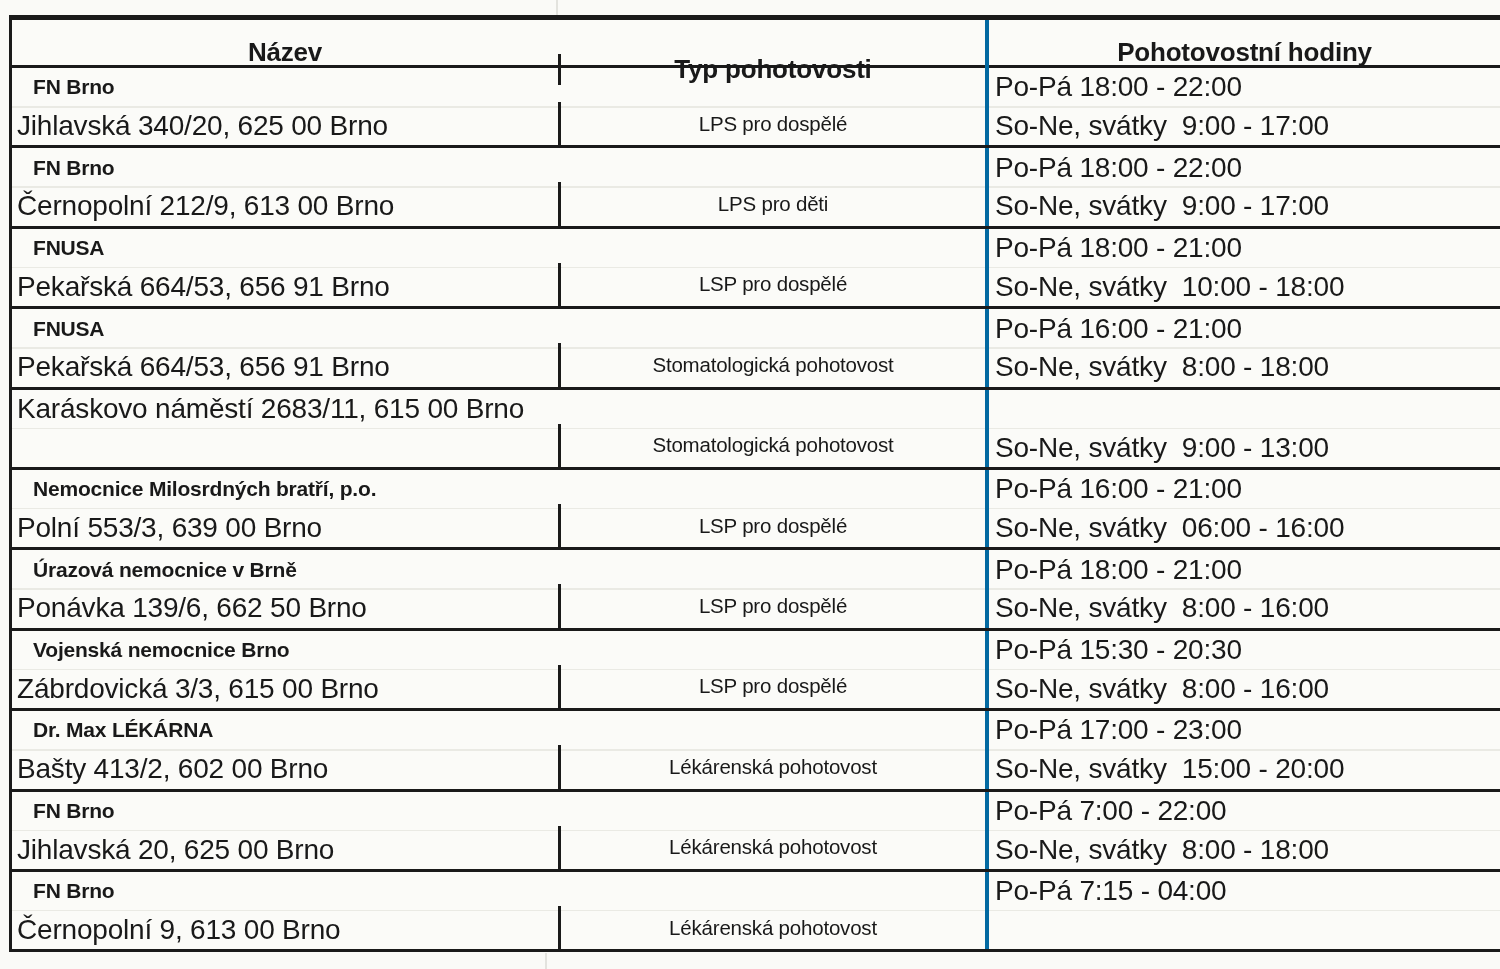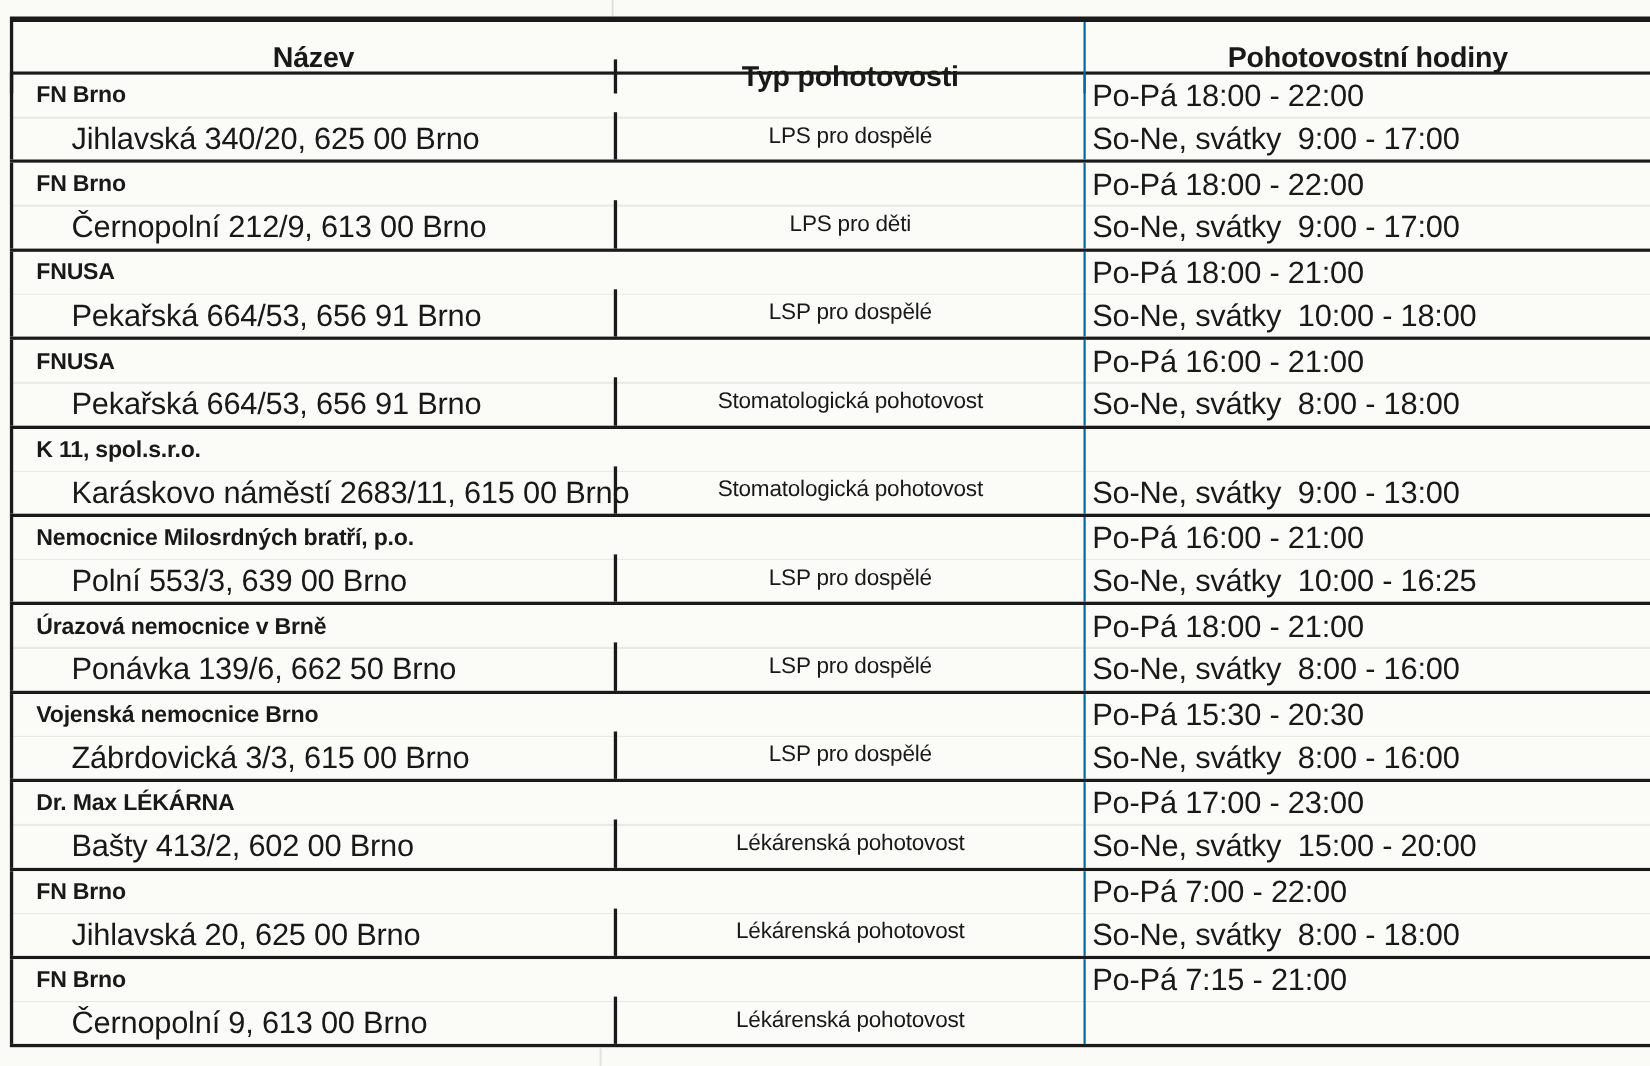--- a/index.html
+++ b/index.html
@@ -56,21 +56,21 @@
     background: #eaeae4;
     pointer-events: none;
   }
   .cell {
     box-sizing: border-box;
     position: relative;
     z-index: 1;
   }
   .c-name  { border-left: 3px solid #1a1a1a; }
   .c-type  { border-left: 3px solid #1a1a1a; margin-top: 34px; }
-  .c-hours { border-left: 2px solid #0369a1; }
+  .c-hours { border-left: 4px solid #0369a1; }
 
   .header-cell {
     display: flex;
     align-items: center;
     justify-content: center;
     font-weight: 700;
     font-size: 26px;
     letter-spacing: -0.2px;
     white-space: pre;
   }
@@ -82,21 +82,20 @@
     font-size: 28px;
     letter-spacing: -0.2px;
   }
   .name-line {
     font-weight: 700;
     padding-left: 21px;
     font-size: 21px;
   }
   .addr-line {
     padding-left: 5px;
-    margin-left: 48px;
   }
   .type-cell {
     display: flex;
     align-items: center;
     justify-content: center;
     height: 100%;
     font-size: 20.5px;
     letter-spacing: -0.2px;
     white-space: pre;
   }
@@ -170,21 +169,20 @@
       <div class="type-cell">Stomatologická pohotovost</div>
     </div>
     <div class="cell c-hours">
       <div class="half hours-line">Po-Pá 16:00 - 21:00</div>
       <div class="half hours-line">So-Ne, svátky  8:00 - 18:00</div>
     </div>
   </div>
 
   <div class="trow data-row">
     <div class="cell c-name">
-      <div class="half name-line">K 11, spol.s.r.o.</div>
       <div class="half addr-line">Karáskovo náměstí 2683/11, 615 00 Brno</div>
     </div>
     <div class="cell c-type">
       <div class="type-cell">Stomatologická pohotovost</div>
     </div>
     <div class="cell c-hours">
       <div class="half hours-line"></div>
       <div class="half hours-line">So-Ne, svátky  9:00 - 13:00</div>
     </div>
   </div>
@@ -192,21 +190,21 @@
   <div class="trow data-row">
     <div class="cell c-name">
       <div class="half name-line">Nemocnice Milosrdných bratří, p.o.</div>
       <div class="half addr-line">Polní 553/3, 639 00 Brno</div>
     </div>
     <div class="cell c-type">
       <div class="type-cell">LSP pro dospělé</div>
     </div>
     <div class="cell c-hours">
       <div class="half hours-line">Po-Pá 16:00 - 21:00</div>
-      <div class="half hours-line">So-Ne, svátky  10:00 - 16:25</div>
+      <div class="half hours-line">So-Ne, svátky  06:00 - 16:00</div>
     </div>
   </div>
 
   <div class="trow data-row">
     <div class="cell c-name">
       <div class="half name-line">Úrazová nemocnice v Brně</div>
       <div class="half addr-line">Ponávka 139/6, 662 50 Brno</div>
     </div>
     <div class="cell c-type">
       <div class="type-cell">LSP pro dospělé</div>
@@ -261,19 +259,19 @@
 
   <div class="trow data-row">
     <div class="cell c-name">
       <div class="half name-line">FN Brno</div>
       <div class="half addr-line">Černopolní 9, 613 00 Brno</div>
     </div>
     <div class="cell c-type">
       <div class="type-cell">Lékárenská pohotovost</div>
     </div>
     <div class="cell c-hours">
-      <div class="half hours-line">Po-Pá 7:15 - 21:00</div>
+      <div class="half hours-line">Po-Pá 7:15 - 04:00</div>
     </div>
   </div>
 </div>
   </div>
 
 </div>
 
 </body></html>

